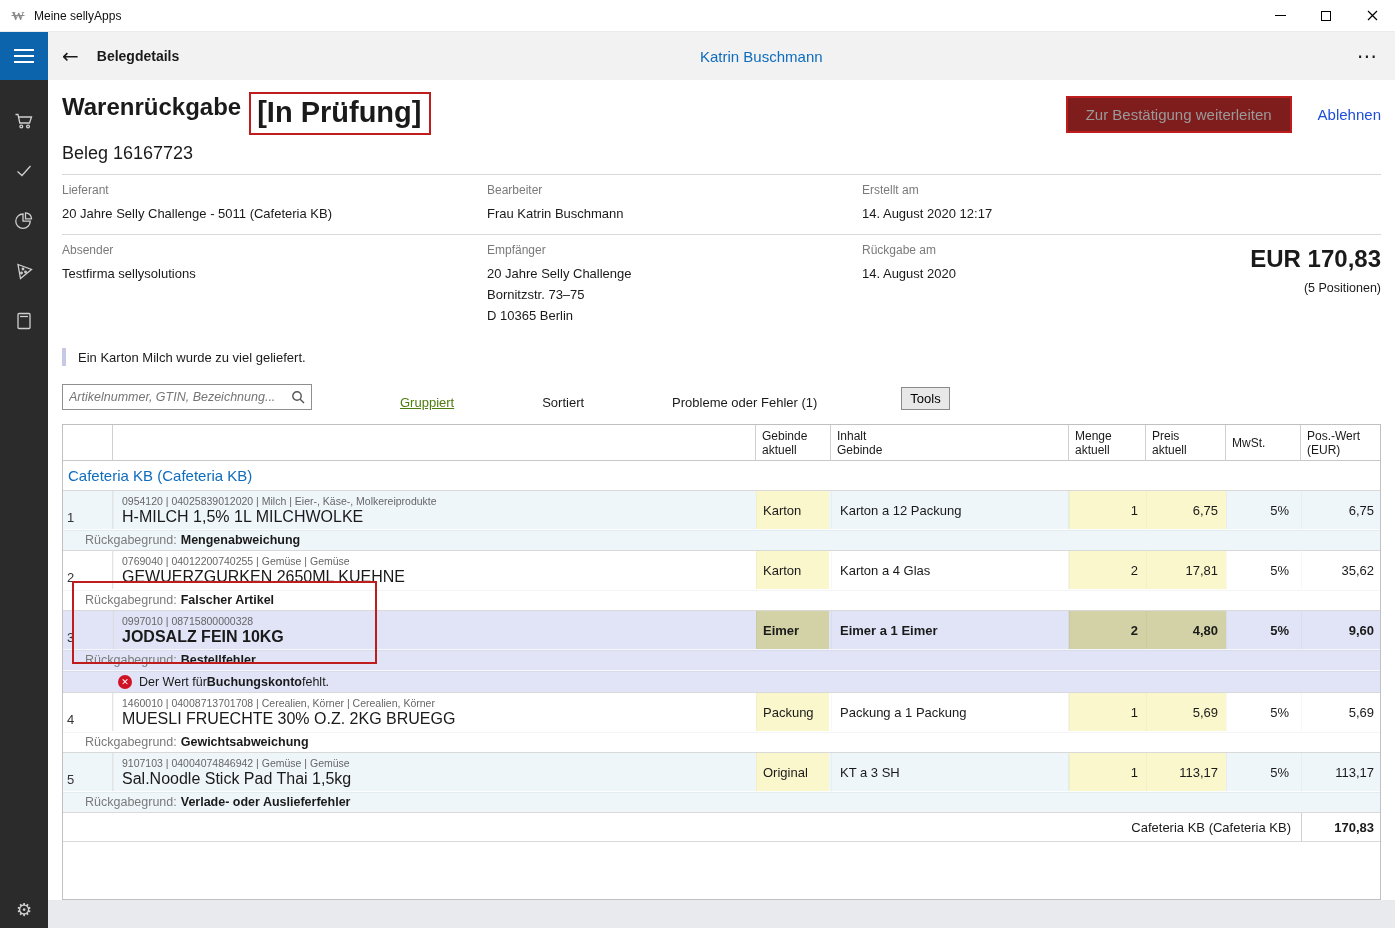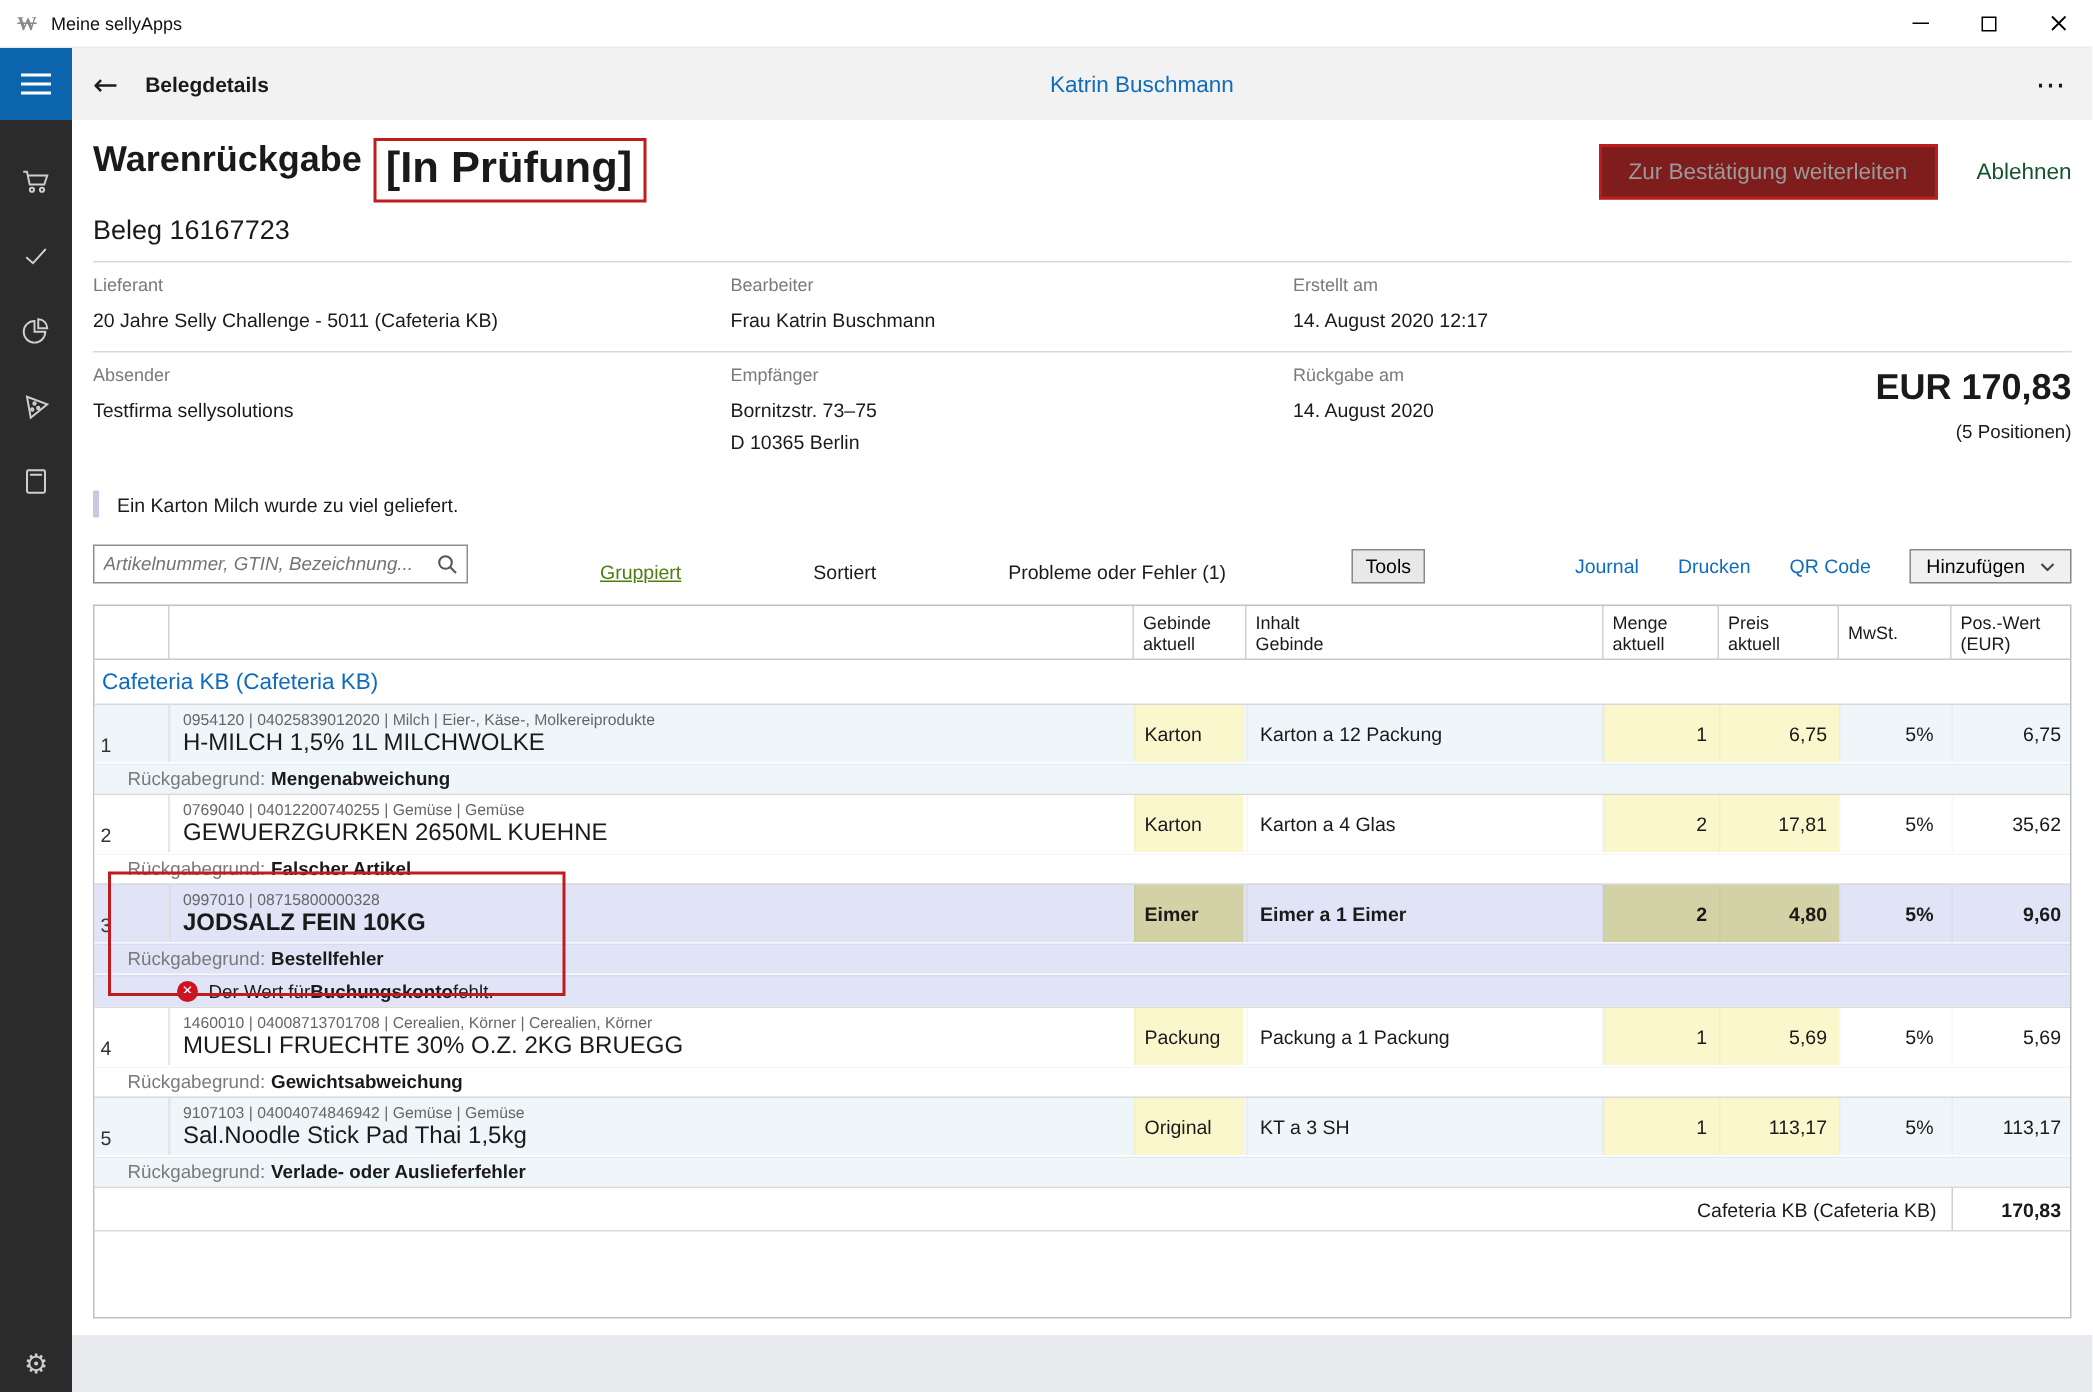--- a/index.html
+++ b/index.html
@@ -40,21 +40,21 @@
 
   
   .content { flex:1; padding:0 14px; position:relative; background:#fff; }
   .bottomstrip { height:38px; background:#e8eaee; flex-shrink:0; }
 
   .headrow { display:flex; align-items:flex-start; margin-top:12px; }
   .doctitle { font-size:24px; font-weight:bold; line-height:30px; }
   .docstatus { font-size:29px; font-weight:bold; border:2px solid #bf1d1d; padding:2px 8px 4px 6px; margin-left:8px; }
   .headbtns { margin-left:auto; display:flex; align-items:center; gap:26px; margin-top:4px; }
   .btn-forward { font-size:15px; color:#9a9a9a; background:#7f1d1d; border:2px solid #bf1d1d; padding:8px 18px; cursor:default; }
-  .btn-reject { font-size:15px; color:#14532d; background:none; border:none; cursor:pointer; }
+  .btn-reject { font-size:15px; color:#1d4ed8; background:none; border:none; cursor:pointer; }
   .docnumber { font-size:18px; margin-top:8px; }
 
   .sep { border:none; border-top:1px solid #d9d9d9; margin-top:10px; }
 
   .infogrid { display:grid; grid-template-columns:425px 375px 1fr; }
   .infolabel { font-size:12px; color:#7a7a7a; padding-top:8px; }
   .infoval { font-size:13px; padding-top:6px; line-height:21px; }
   .totalblock { text-align:right; }
   .totalamount { font-size:24px; font-weight:bold; margin-top:10px; }
   .totalpos { font-size:12.5px; margin-top:8px; }
@@ -227,20 +227,21 @@
       <hr class="sep">
 
       <div class="infogrid">
         <div>
           <div class="infolabel">Absender</div>
           <div class="infoval">Testfirma sellysolutions</div>
         </div>
         <div>
           <div class="infolabel">Empfänger</div>
           <div class="infoval">
+            <div>20 Jahre Selly Challenge</div>
             <div>Bornitzstr. 73–75</div>
             <div>D 10365 Berlin</div>
           </div>
         </div>
         <div style="display:flex;">
           <div>
             <div class="infolabel">Rückgabe am</div>
             <div class="infoval">14. August 2020</div>
           </div>
           <div class="totalblock" style="margin-left:auto;">
@@ -262,31 +263,20 @@
             <svg width="14" height="14" viewBox="0 0 14 14">
                 <circle cx="6" cy="6" r="4.2"></circle>
                 <path d="M9.2 9.2 L13 13"></path>
               </svg>
           </span>
         </div>
         <div class="tb-link tb-active">Gruppiert</div>
         <div class="tb-link">Sortiert</div>
         <div class="tb-link">Probleme oder Fehler (1)</div>
         <button class="tb-btn">Tools</button>
-        <div class="tb-right">
-          <div class="tb-bluelink">Journal</div>
-          <div class="tb-bluelink">Drucken</div>
-          <div class="tb-bluelink">QR Code</div>
-          <button class="dropbtn">
-            <span>Hinzufügen</span>
-            <svg width="10" height="6" viewBox="0 0 10 6">
-                <path d="M1 1 L5 5 L9 1"></path>
-              </svg>
-          </button>
-        </div>
       </div>
 
       <div class="dtable">
         <div class="cols thead">
           <div class="hc"></div>
           <div class="hc"></div>
           <div class="hc">
               <span>Gebinde</span>
               <span>aktuell</span>
             </div>

